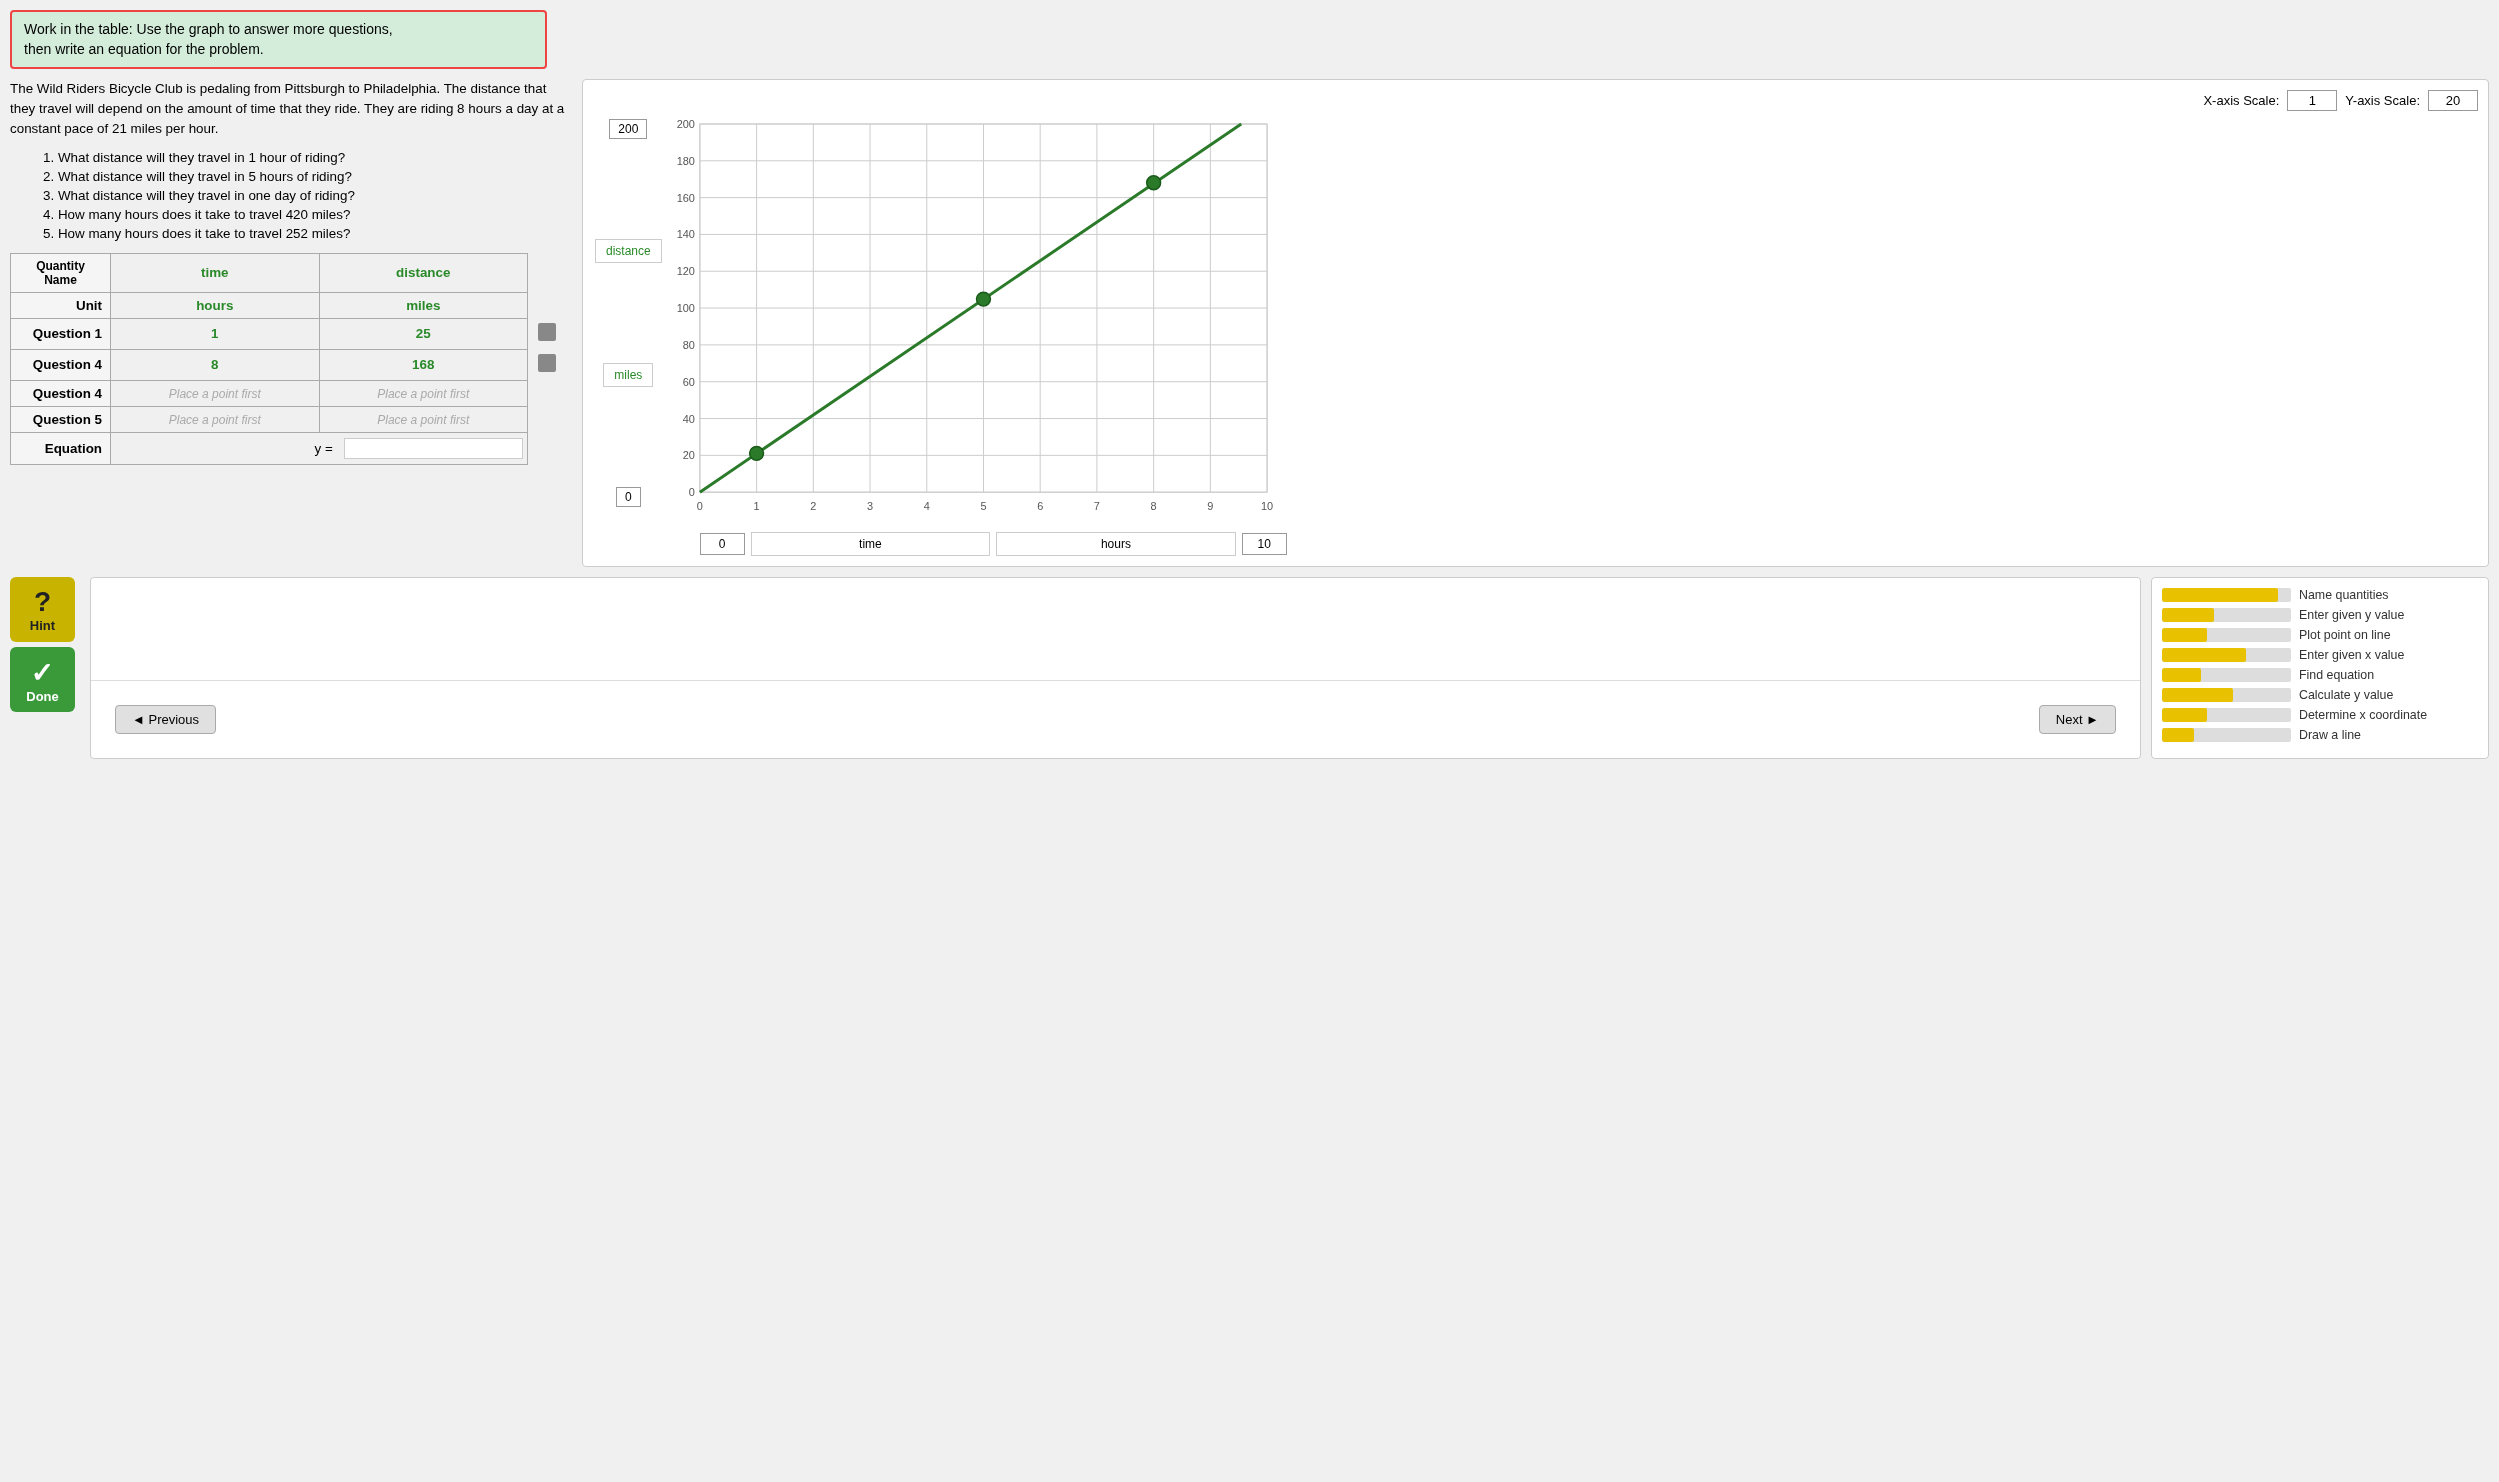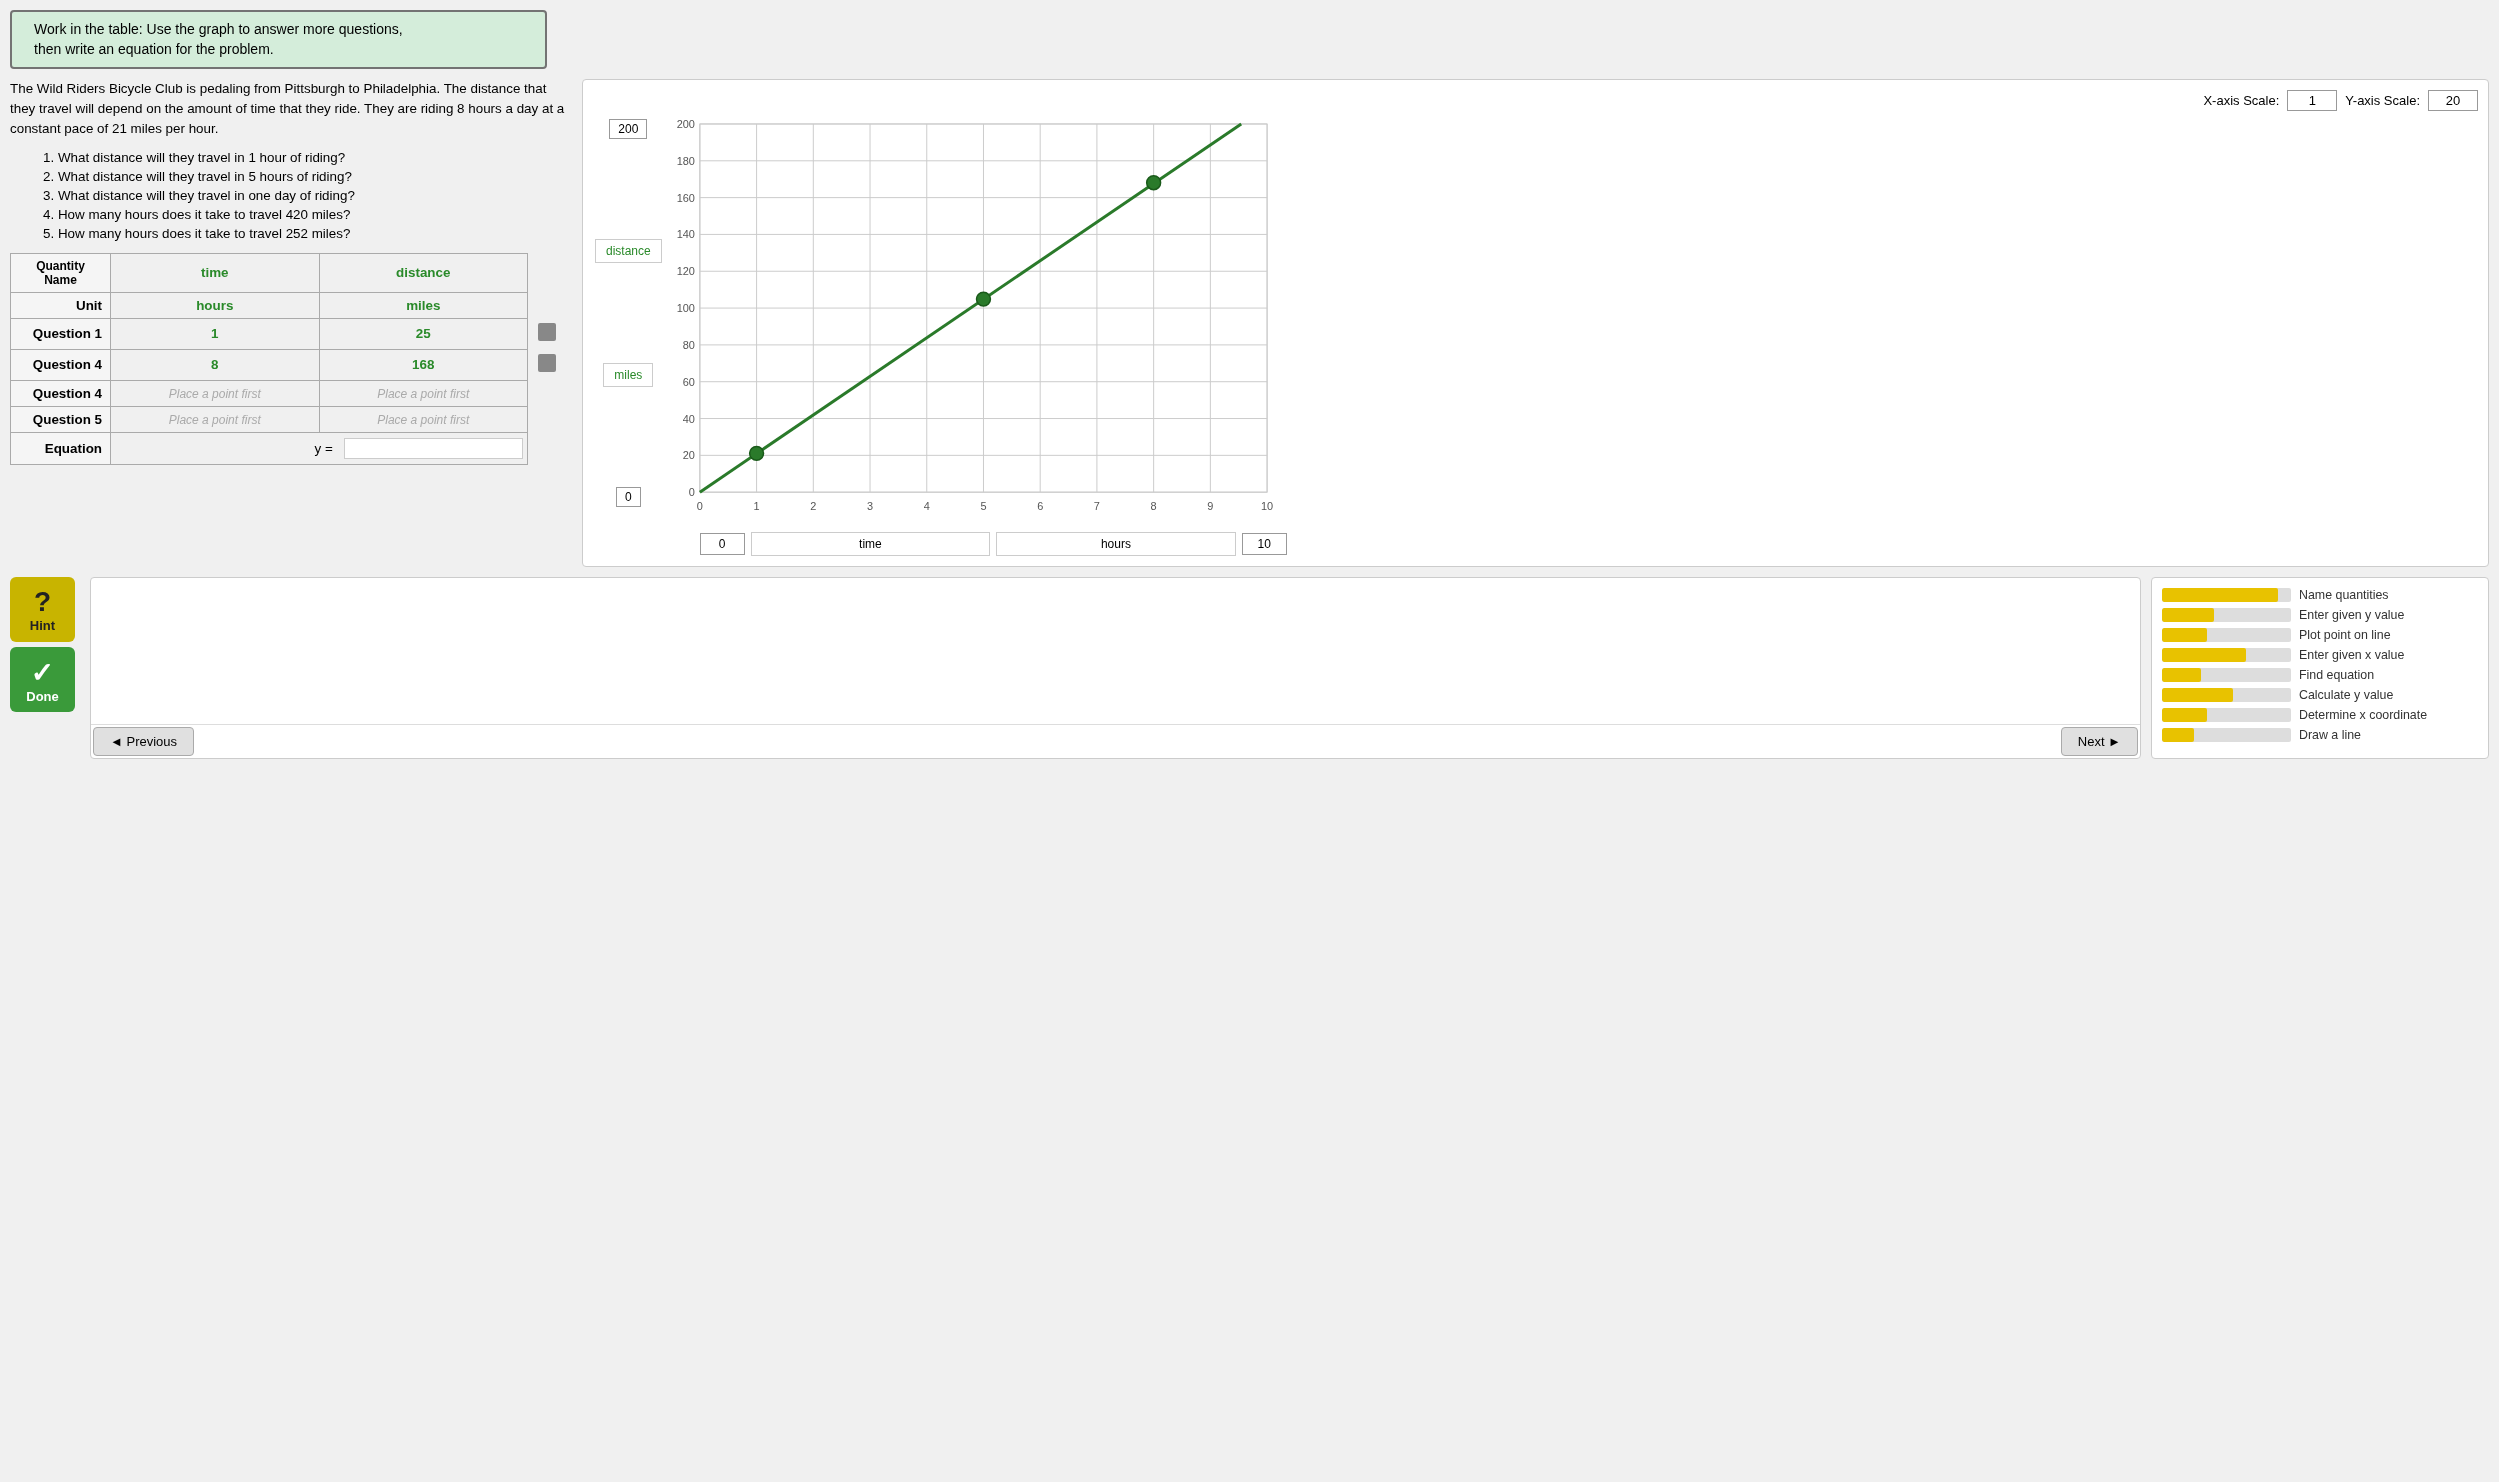--- a/index.html
+++ b/index.html
@@ -4,23 +4,23 @@
   <style>
     * { box-sizing: border-box; margin: 0; padding: 0; }
     body {
       font-family: Arial, sans-serif;
       font-size: 14px;
       background: #f0f0f0;
       padding: 10px;
     }
     .instruction-box {
       background: #d4edda;
-      border: 2px solid #737373;
+      border: 2px solid #ef4444;
       border-radius: 4px;
-      padding: 8px 22px;
+      padding: 8px 12px;
       margin-bottom: 10px;
       max-width: 537px;
       font-size: 14px;
       line-height: 1.4;
     }
     .main-layout {
       display: flex;
       gap: 15px;
       align-items: flex-start;
     }
@@ -153,21 +153,21 @@
       flex-direction: column;
     }
     .feedback-content {
       flex: 1;
       min-height: 100px;
       padding: 8px;
     }
     .nav-bar {
       display: flex;
       align-items: flex-start;
-      padding: 2px;
+      padding: 24px;
       border-top: 1px solid #ddd;
       gap: 10px;
     }
     .nav-btn {
       background: #e0e0e0;
       border: 1px solid #aaa;
       border-radius: 4px;
       padding: 6px 16px;
       cursor: pointer;
       font-size: 13px;

